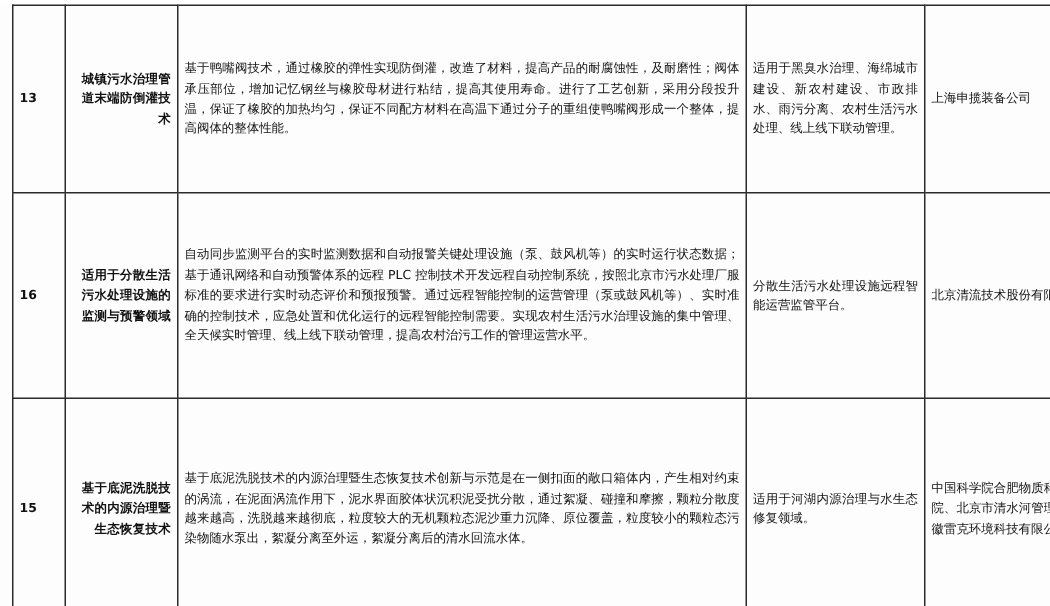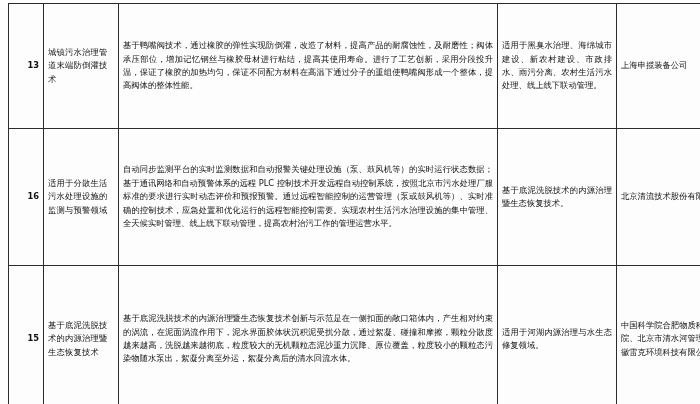--- a/index.html
+++ b/index.html
@@ -31,28 +31,28 @@
     border: 1px solid #2b2b2b;
     vertical-align: middle;
     padding: 3px 4px;
     font-size: 8.3px;
     line-height: 1.62;
     color: #111;
     word-break: break-all;
   }
   td.idx {
     width: 26px;
-    text-align: right;
+    text-align: left;
     font-size: 10px;
     font-weight: bold;
   }
   td.name {
     width: 66px;
-    text-align: left;
-    font-weight: normal;
+    text-align: right;
+    font-weight: bold;
     font-size: 8.6px;
     line-height: 1.7;
     letter-spacing: 0.2px;
   }
   td.desc {
     width: 370px;
     text-align: justify;
     text-justify: inter-ideograph;
     padding: 4px 5px;
   }
@@ -85,21 +85,21 @@
         <td class="idx cut-top">13</td>
         <td class="name cut-top">城镇污水治理管道末端防倒灌技术</td>
         <td class="desc cut-top">基于鸭嘴阀技术，通过橡胶的弹性实现防倒灌，改造了材料，提高产品的耐腐蚀性，及耐磨性；阀体承压部位，增加记忆钢丝与橡胶母材进行粘结，提高其使用寿命。进行了工艺创新，采用分段投升温，保证了橡胶的加热均匀，保证不同配方材料在高温下通过分子的重组使鸭嘴阀形成一个整体，提高阀体的整体性能。</td>
         <td class="field cut-top">适用于黑臭水治理、海绵城市建设、新农村建设、市政排水、雨污分离、农村生活污水处理、线上线下联动管理。</td>
         <td class="org cut-top">上海申揽装备公司</td>
       </tr>
       <tr class="row-14">
         <td class="idx">16</td>
         <td class="name">适用于分散生活污水处理设施的监测与预警领域</td>
         <td class="desc">自动同步监测平台的实时监测数据和自动报警关键处理设施（泵、鼓风机等）的实时运行状态数据；基于通讯网络和自动预警体系的远程 PLC 控制技术开发远程自动控制系统，按照北京市污水处理厂服标准的要求进行实时动态评价和预报预警。通过远程智能控制的运营管理（泵或鼓风机等）、实时准确的控制技术，应急处置和优化运行的远程智能控制需要。实现农村生活污水治理设施的集中管理、全天候实时管理、线上线下联动管理，提高农村治污工作的管理运营水平。</td>
-        <td class="field">基于底泥洗脱技术的内源治理暨生态恢复技术。</td>
+        <td class="field">分散生活污水处理设施远程智能运营监管平台。</td>
         <td class="org">北京清流技术股份有限公司</td>
       </tr>
       <tr class="row-15">
         <td class="idx">15</td>
         <td class="name">基于底泥洗脱技术的内源治理暨生态恢复技术</td>
         <td class="desc">基于底泥洗脱技术的内源治理暨生态恢复技术创新与示范是在一侧扣面的敞口箱体内，产生相对约束的涡流，在泥面涡流作用下，泥水界面胶体状沉积泥受扰分散，通过絮凝、碰撞和摩擦，颗粒分散度越来越高，洗脱越来越彻底，粒度较大的无机颗粒态泥沙重力沉降、原位覆盖，粒度较小的颗粒态污染物随水泵出，絮凝分离至外运，絮凝分离后的清水回流水体。</td>
         <td class="field">适用于河湖内源治理与水生态修复领域。</td>
         <td class="org">中国科学院合肥物质科学研究院、北京市清水河管理处、安徽雷克环境科技有限公司</td>
       </tr>
     </tbody>

